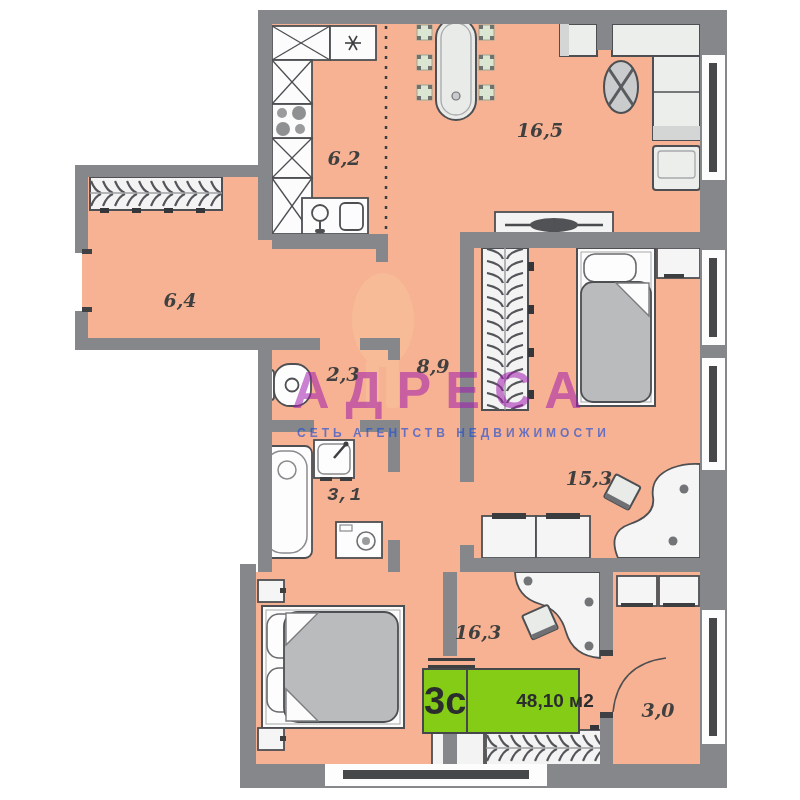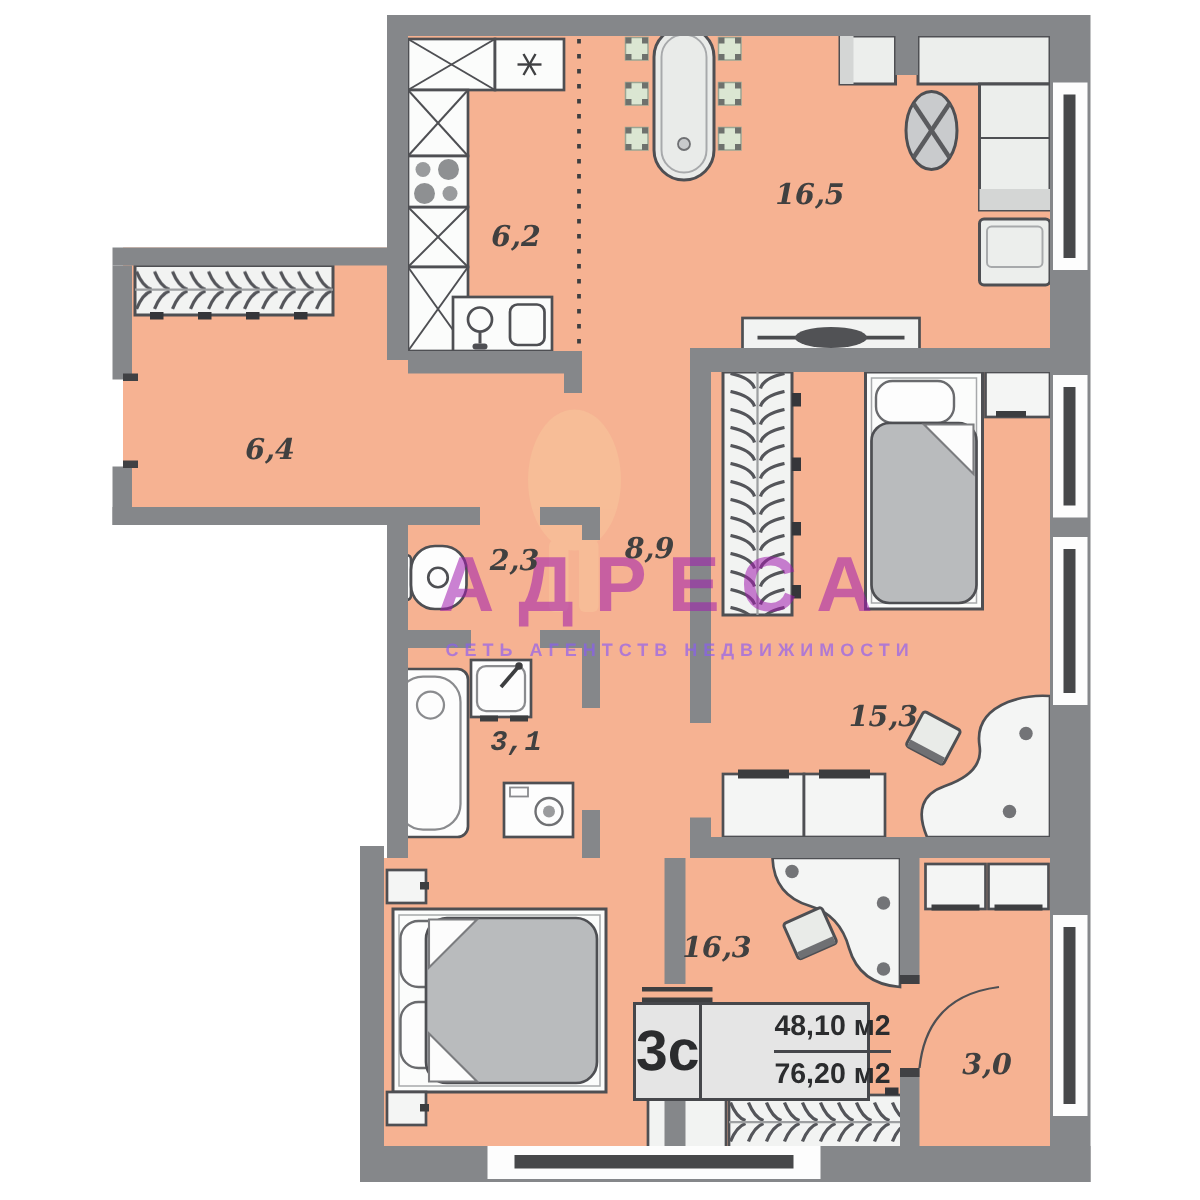--- a/index.html
+++ b/index.html
@@ -5,23 +5,23 @@
   html,body{margin:0;padding:0;background:#ffffff;}
   .stage{position:relative;width:800px;height:800px;background:#ffffff;overflow:hidden;
          font-family:"Liberation Sans",sans-serif;}
   .stage svg{position:absolute;left:0;top:0;}
   .room-label{position:absolute;transform:translate(-50%,-50%);
       font-family:"DejaVu Serif",serif;font-style:italic;font-weight:bold;
       font-size:19px;color:#404040;white-space:nowrap;}
   .wm-brand{position:absolute;left:292px;top:364px;font-size:52px;font-weight:bold;
       letter-spacing:14px;color:#a21caf;opacity:.55;line-height:1;white-space:nowrap;}
   .wm-tag{position:absolute;left:297px;top:427px;font-size:12px;font-weight:bold;
-      letter-spacing:4px;color:#8b5cf6;opacity:.65;line-height:1;white-space:nowrap;}
+      letter-spacing:4px;color:#1d4ed8;opacity:.65;line-height:1;white-space:nowrap;}
   .info-box{position:absolute;left:422px;top:668px;width:158px;height:66px;
-      background:#e5e5e5;border:2px solid #46474b;box-sizing:border-box;display:flex;}
+      background:#84cc16;border:2px solid #46474b;box-sizing:border-box;display:flex;}
   .info-left{width:62px;border-right:2px solid #46474b;display:flex;align-items:center;
       justify-content:center;font-size:38px;font-weight:bold;color:#2b2c2e;}
   .info-right{flex:1;display:flex;flex-direction:column;padding-left:48px;}
   .info-cell{flex:1;display:flex;align-items:center;justify-content:center;
       font-size:19px;font-weight:bold;color:#2b2c2e;white-space:nowrap;}
   .info-cell.total{border-top:2px solid #46474b;}
 </style>
 </head>
 <body>
 
@@ -323,16 +323,15 @@
   <span class="room-label" style="left:433px;top:366px;">8,9</span>
   <span class="room-label" style="left:344px;top:495px;font-family:Liberation Mono, monospace;">3,1</span>
   <span class="room-label" style="left:589px;top:478px;">15,3</span>
   <span class="room-label" style="left:478px;top:632px;">16,3</span>
   <span class="room-label" style="left:658px;top:710px;">3,0</span>
 
   <div class="info-box">
     <div class="info-left">3с</div>
     <div class="info-right">
       <div class="info-cell">48,10 м2</div>
-      <div class="info-cell total">76,20 м2</div>
     </div>
   </div>
 </div>
 
 </body></html>

